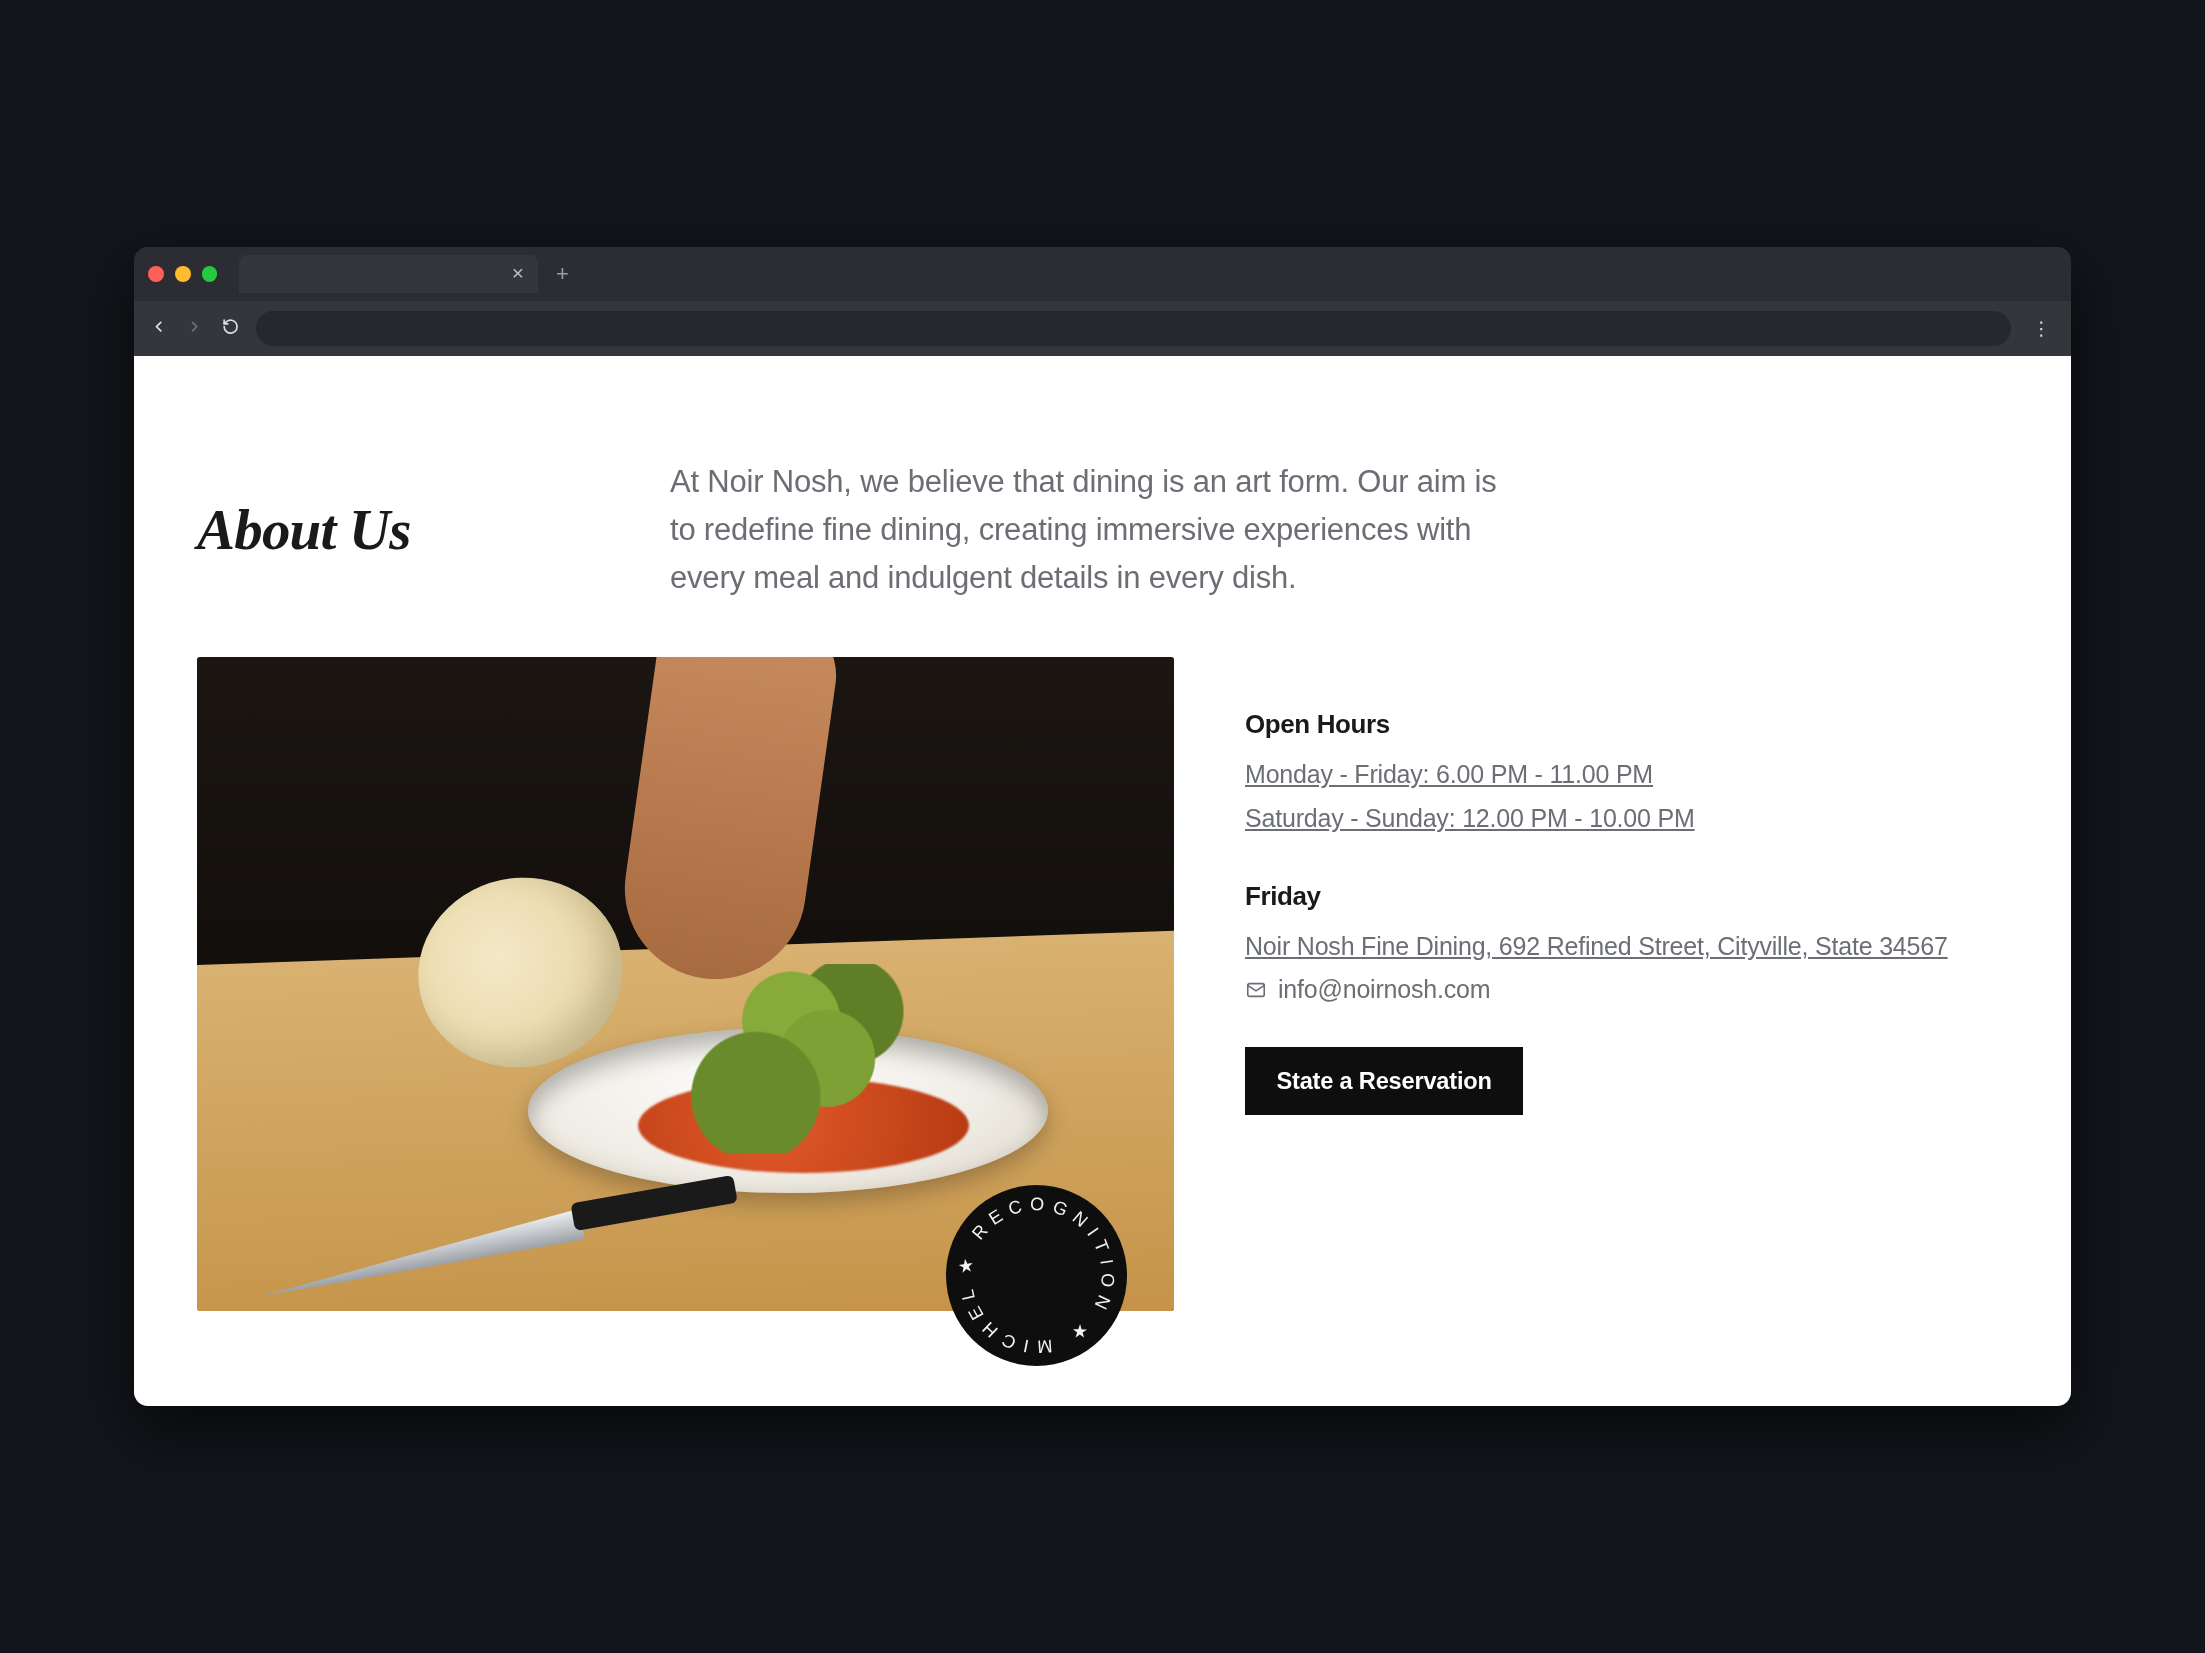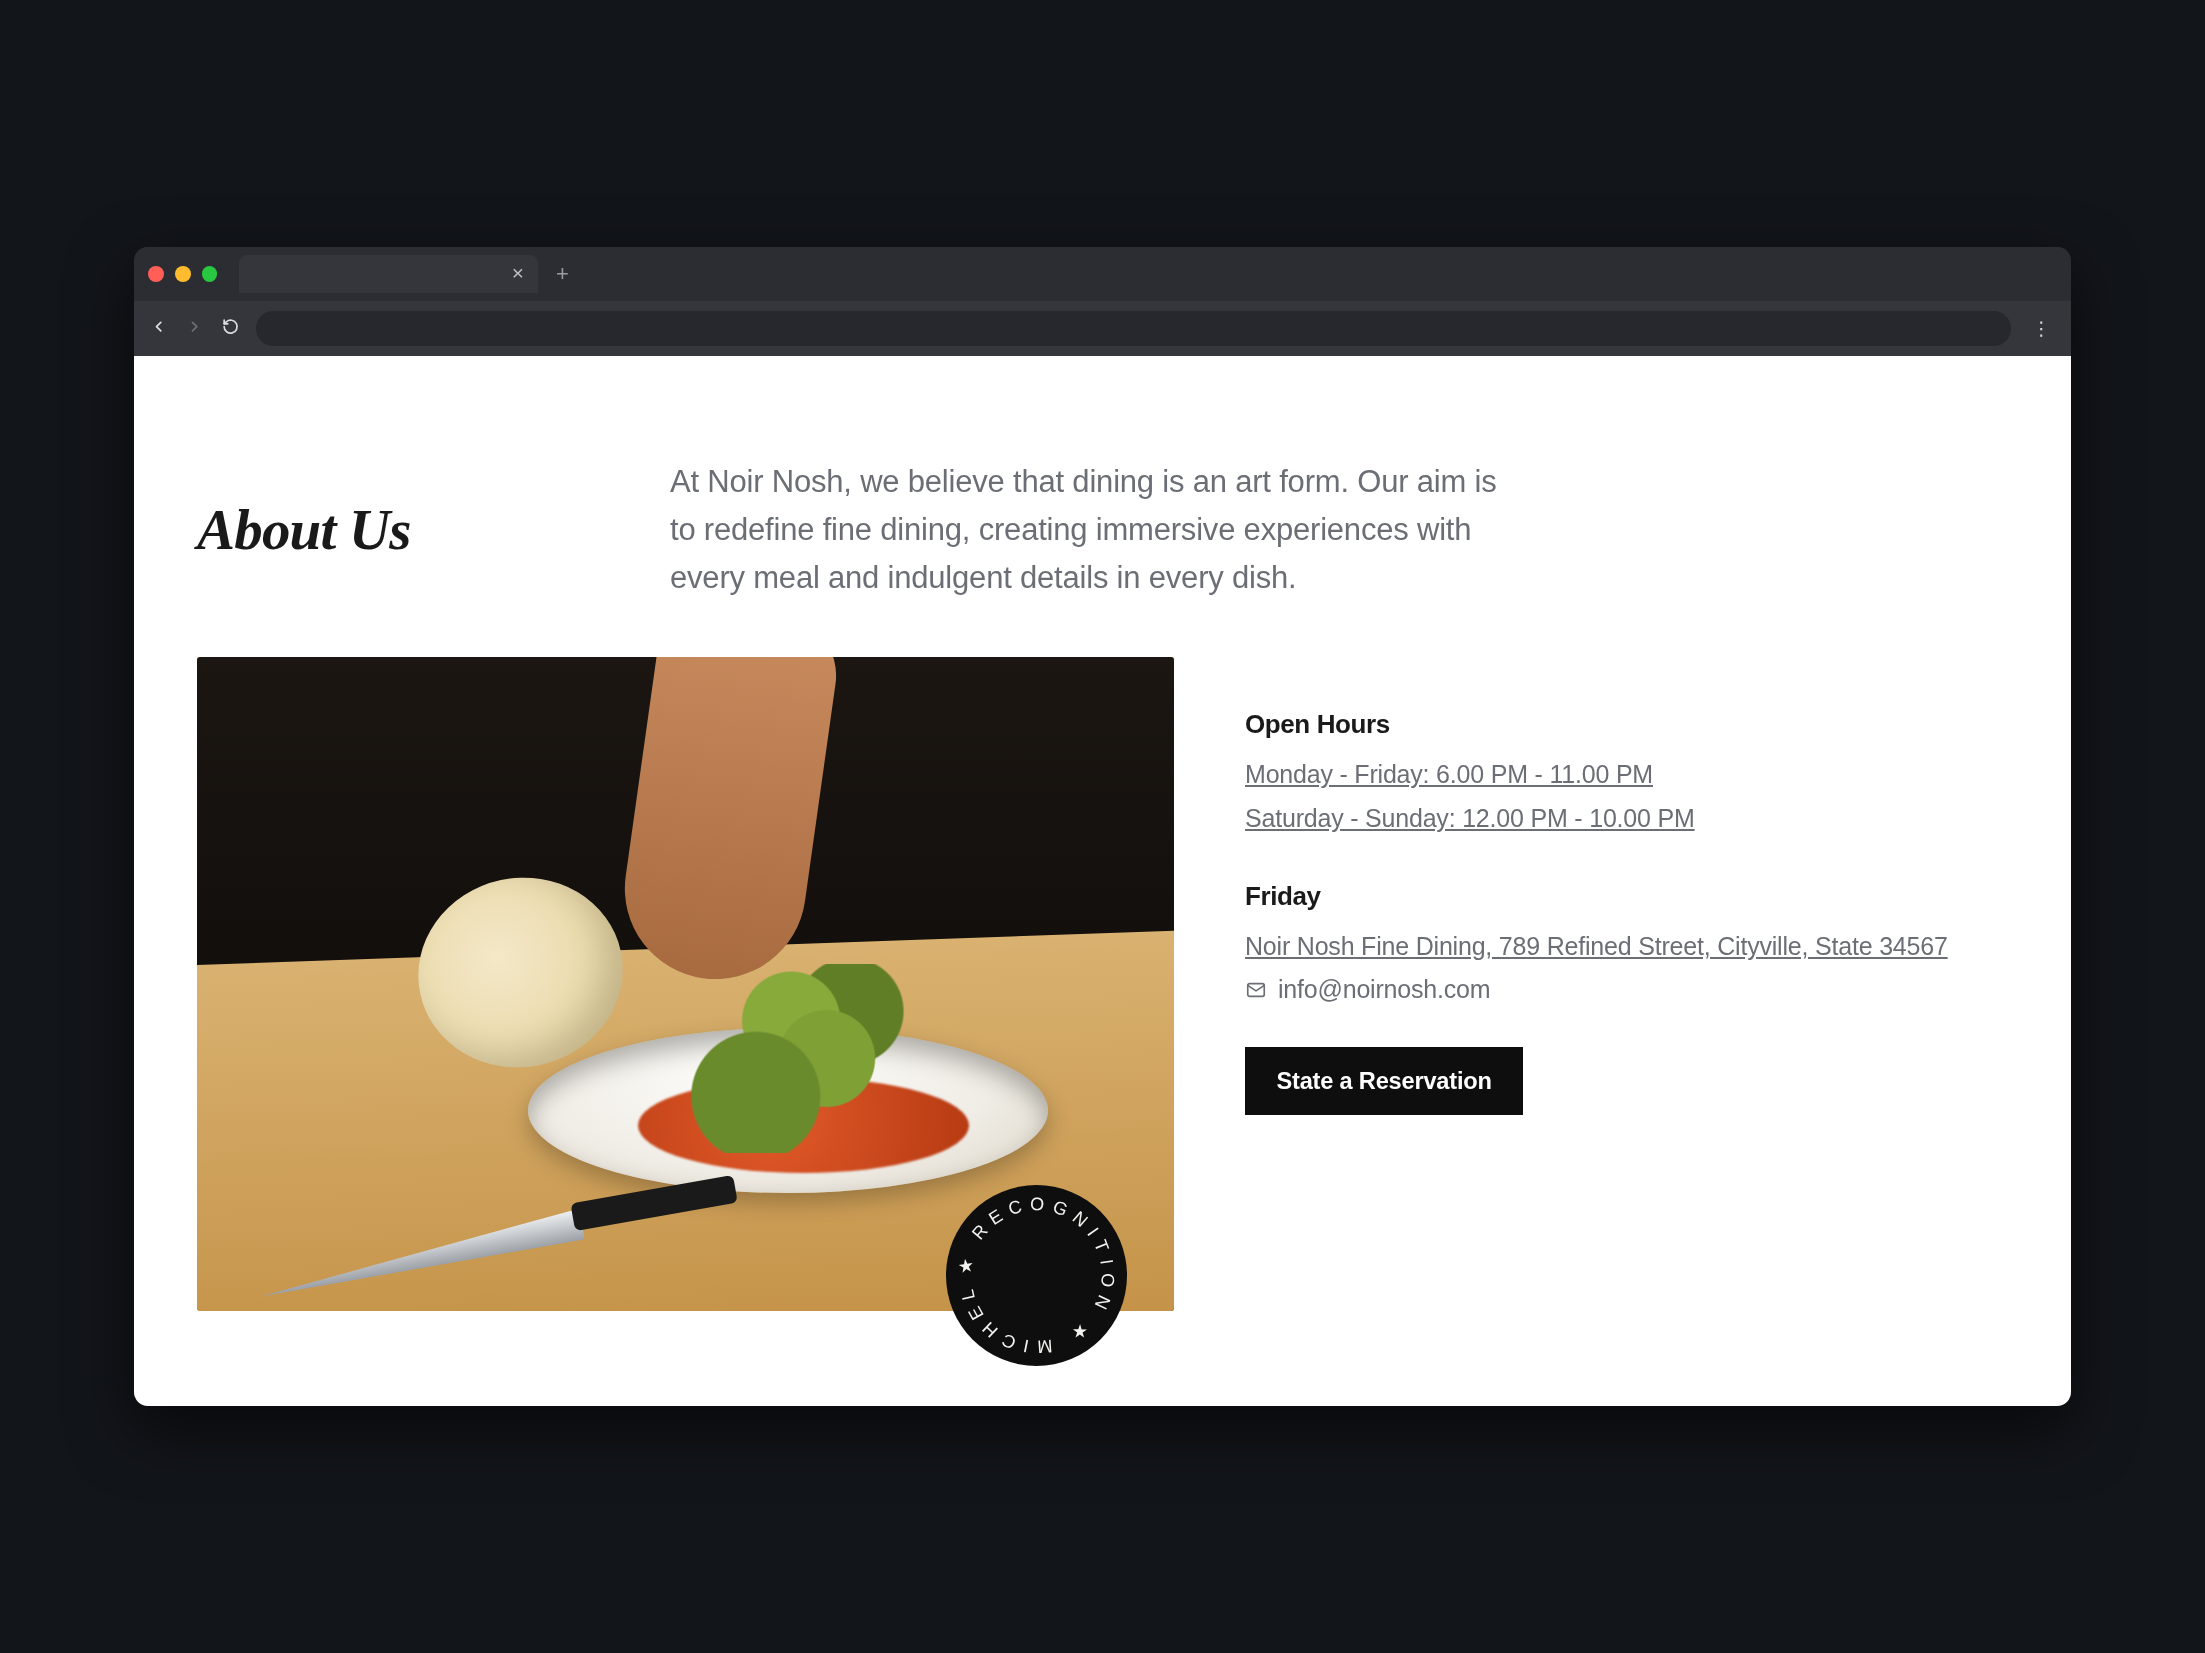--- a/index.html
+++ b/index.html
@@ -358,21 +358,21 @@
       <div class="info-col">
 
         <div class="info-block">
           <div class="info-heading">Open Hours</div>
           <div class="info-line">Monday - Friday: 6.00 PM - 11.00 PM</div>
           <div class="info-line">Saturday - Sunday: 12.00 PM - 10.00 PM</div>
         </div>
 
         <div class="info-block">
           <div class="info-heading">Friday</div>
-          <div class="info-line">Noir Nosh Fine Dining, 789 Refined Street, Cityville, State 34567</div>
+          <div class="info-line">Noir Nosh Fine Dining, 692 Refined Street, Cityville, State 34567</div>
           <div class="contact-line">
             <svg viewBox="0 0 24 24" fill="none" stroke-width="1.8" stroke-linecap="round" stroke-linejoin="round">
                 <rect x="3" y="5" width="18" height="14" rx="2"></rect>
                 <polyline points="3 7 12 13 21 7"></polyline>
               </svg>
             <span>info@noirnosh.com</span>
           </div>
         </div>
 
         <button class="cta-button">State a Reservation</button>

